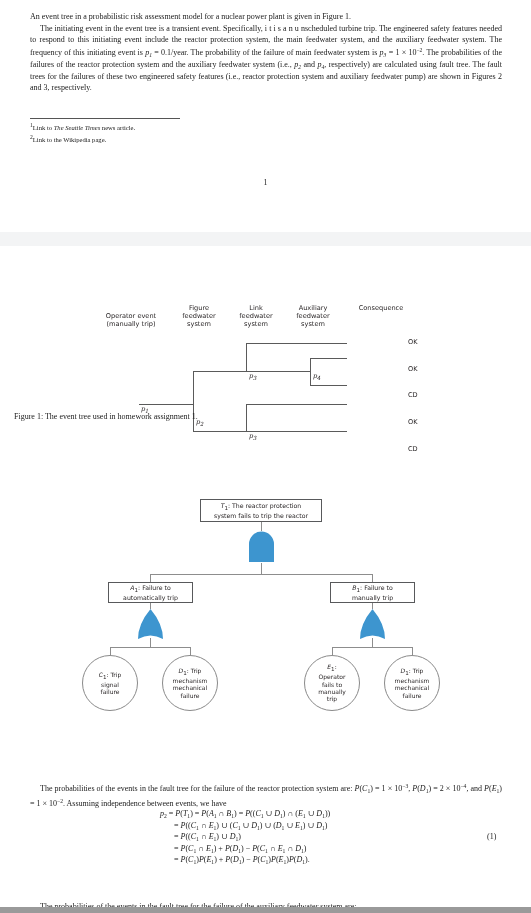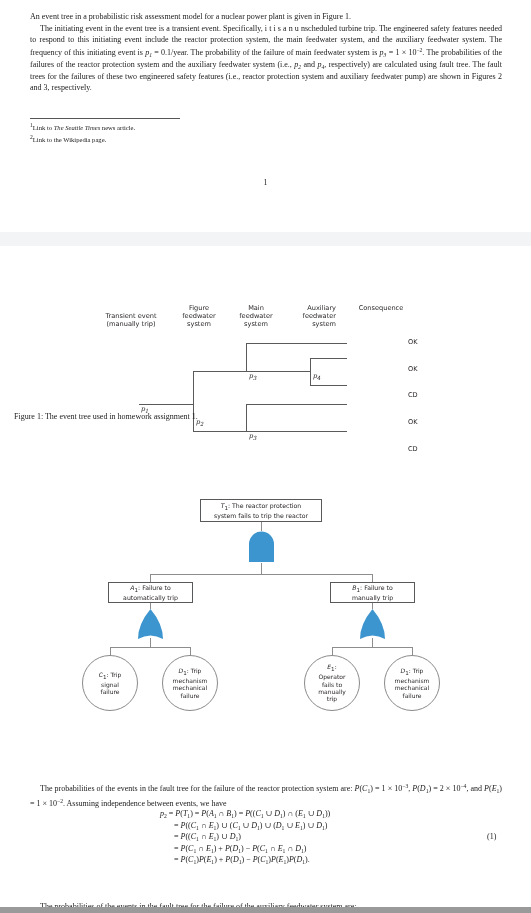--- a/index.html
+++ b/index.html
@@ -94,34 +94,34 @@
   <div id="page-num-1">1</div>
 </div>
 
 <div class="page-gap" id="gap-1"></div>
 
 <div class="page" id="page-2">
 
   <div id="fig1">
 
     <div class="et-head" style="left:88px;top:0px;width:86px;">
-      <div>Transient event</div>
+      <div>Operator event</div>
       <div>(manually trip)</div>
     </div>
     <div class="et-head" style="left:168px;top:-8px;width:62px;">
       <div>Figure</div>
       <div>feedwater</div>
       <div>system</div>
     </div>
     <div class="et-head" style="left:225px;top:-8px;width:62px;">
-      <div>Main</div>
+      <div>Link</div>
       <div>feedwater</div>
       <div>system</div>
     </div>
-    <div class="et-head" style="left:274px;top:-8px;width:62px;text-align:right;">
+    <div class="et-head" style="left:282px;top:-8px;width:62px;">
       <div>Auxiliary</div>
       <div>feedwater</div>
       <div>system</div>
     </div>
     <div class="et-head" style="left:342px;top:-8px;width:78px;">
       <div>Consequence</div>
     </div>
 
     <div class="et-line et-h" style="left:139px;top:92px;width:54px;"></div>
 

